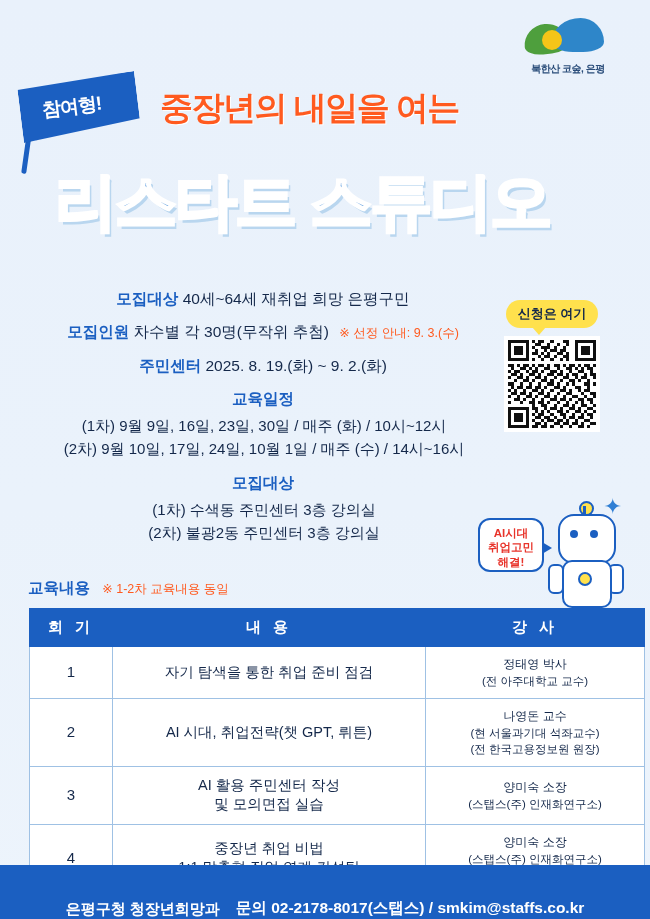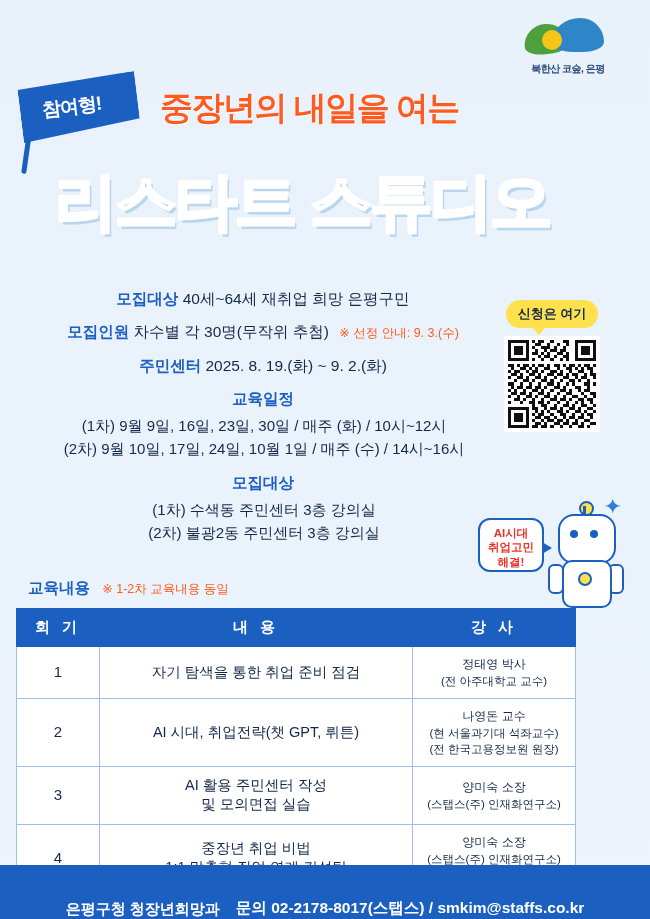--- a/index.html
+++ b/index.html
@@ -131,21 +131,21 @@
   .star{position:absolute;color:#2f7fd4;font-size:22px;}
   .star.s1{right:6px;top:-6px;}
   .star.s2{right:34px;top:22px;font-size:16px;}
 
   
   .content-title{
     position:absolute;left:28px;top:578px;font-size:15.5px;font-weight:bold;color:#1b5fc1;
   }
   .content-note{color:#ff5a1f;font-size:12.5px;font-weight:normal;margin-left:8px;}
   table{
-    position:absolute;left:16px;top:608px;width:560px;border-collapse:collapse;
+    position:absolute;left:29px;top:608px;width:616px;border-collapse:collapse;
     font-size:14px;background:#fff;
   }
   th{
     background:#1b5fc1;color:#fff;font-weight:bold;font-size:15px;padding:9px 4px;
     border:1px solid #1b5fc1;letter-spacing:4px;
   }
   td{
     border:1px solid #9fc1e4;padding:9px 6px;text-align:center;color:#14284a;
     line-height:1.35;
   }

